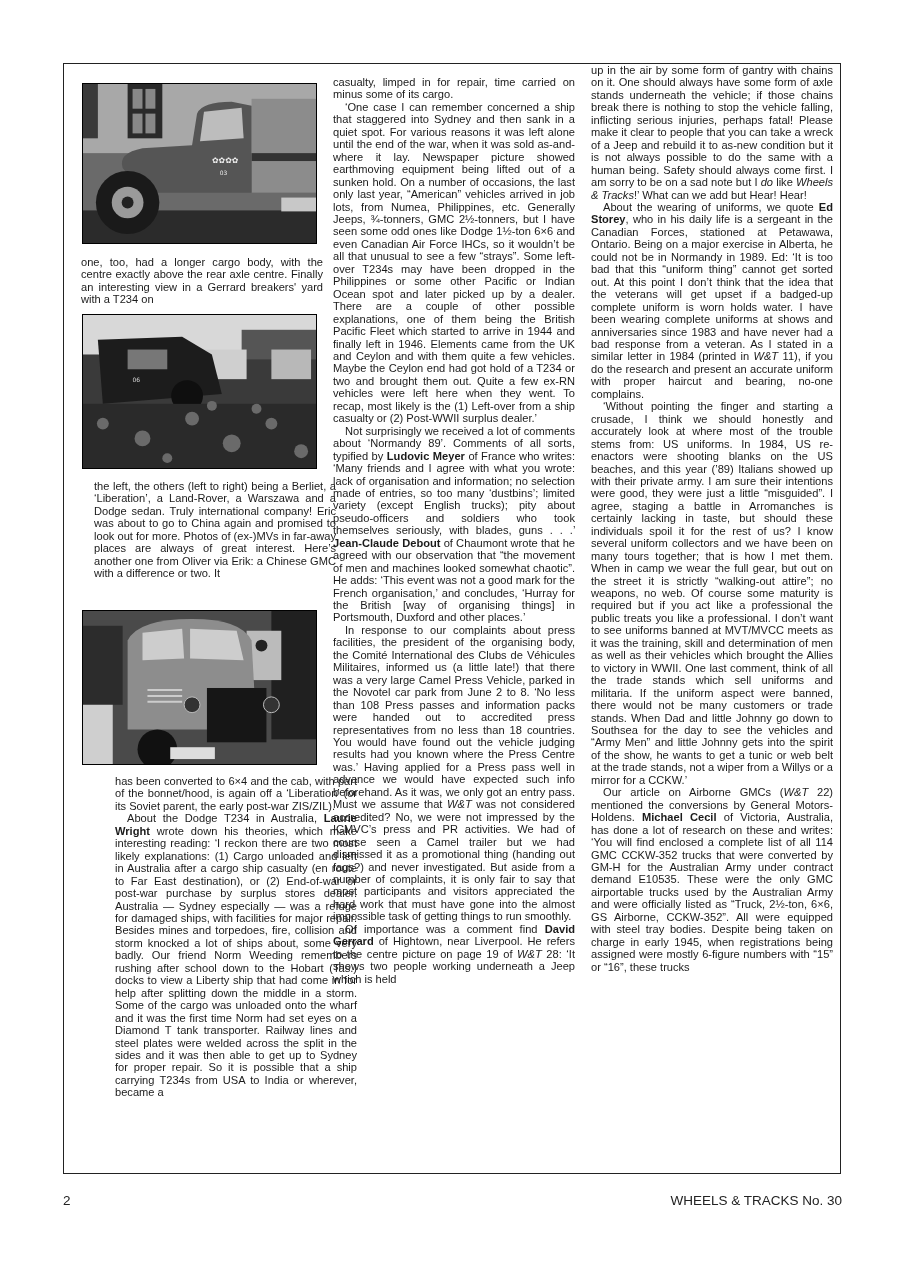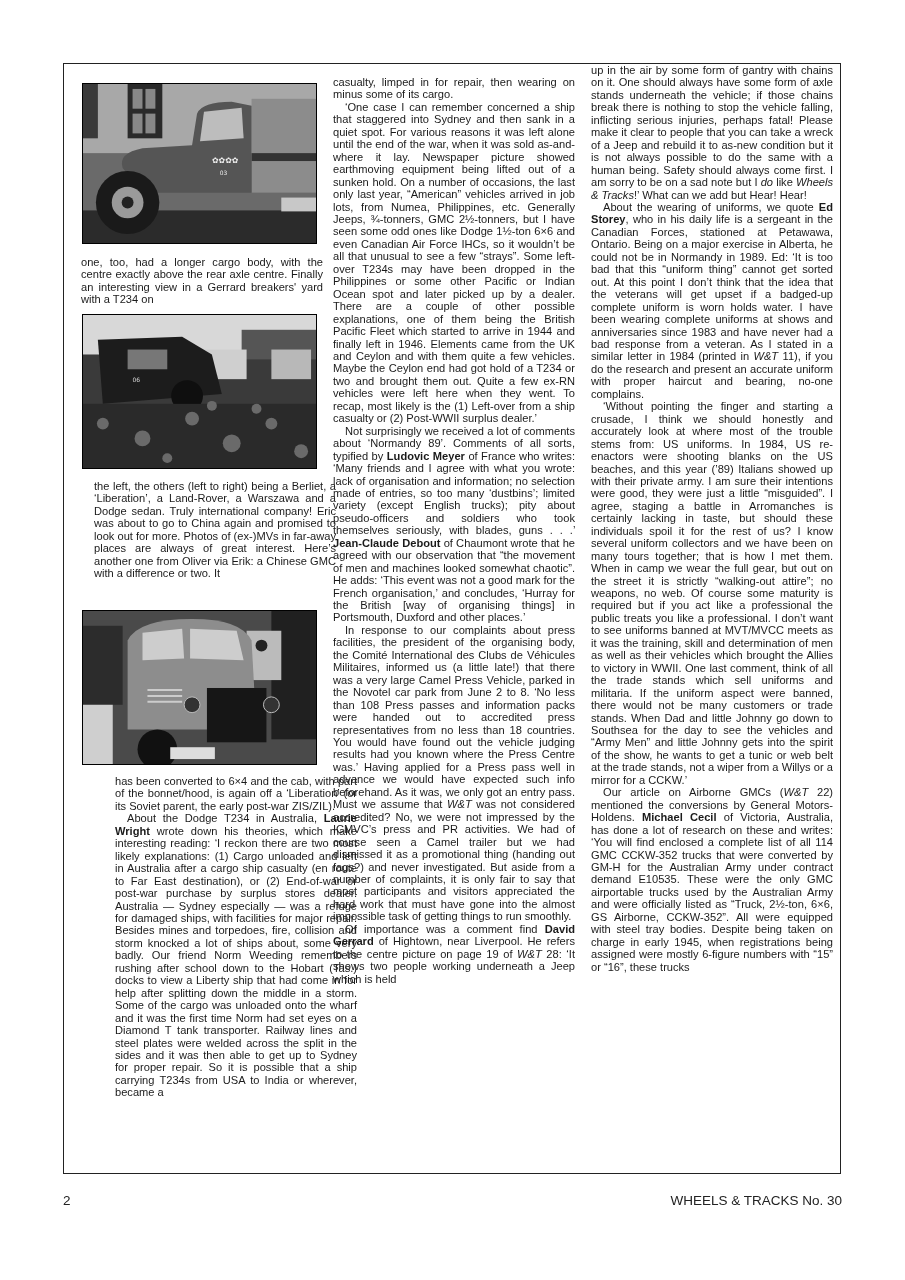--- a/index.html
+++ b/index.html
@@ -114,21 +114,21 @@
     <rect x="0" y="95" width="30" height="60" fill="#cfcfcf"></rect>
   </svg>
 </div>
 
 <div class="col t3">
   <p>has been converted to 6×4 and the cab, with part of the bonnet/hood, is again off a ‘Liberation’ (or its Soviet parent, the early post-war ZIS/ZIL).</p>
   <p class="ind"><span>About the Dodge T234 in Australia,</span> <b>Laurie Wright</b> <span>wrote down his theories, which make interesting reading: ‘I reckon there are two most likely explanations: (1) Cargo unloaded and left in Australia after a cargo ship casualty (en route to Far East destination), or (2) End-of-war or post-war purchase by surplus stores dealer. Australia — Sydney especially — was a refuge for damaged ships, with facilities for major repair. Besides mines and torpedoes, fire, collision and storm knocked a lot of ships about, some very badly. Our friend Norm Weeding remembers rushing after school down to the Hobart (Tas.) docks to view a Liberty ship that had come in for help after splitting down the middle in a storm. Some of the cargo was unloaded onto the wharf and it was the first time Norm had set eyes on a Diamond T tank transporter. Railway lines and steel plates were welded across the split in the sides and it was then able to get up to Sydney for proper repair. So it is possible that a ship carrying T234s from USA to India or wherever, became a</span></p>
 </div>
 
 <div class="col col2">
-  <p>casualty, limped in for repair, then wearing on minus some of its cargo.</p>
+  <p>casualty, limped in for repair, time carried on minus some of its cargo.</p>
   <p class="ind">‘One case I can remember concerned a ship that staggered into Sydney and then sank in a quiet spot. For various reasons it was left alone until the end of the war, when it was sold as-and-where it lay. Newspaper picture showed earthmoving equipment being lifted out of a sunken hold. On a number of occasions, the last only last year, “American” vehicles arrived in job lots, from Numea, Philippines, etc. Generally Jeeps, ¾-tonners, GMC 2½-tonners, but I have seen some odd ones like Dodge 1½-ton 6×6 and even Canadian Air Force IHCs, so it wouldn’t be all that unusual to see a few “strays”. Some left-over T234s may have been dropped in the Philippines or some other Pacific or Indian Ocean spot and later picked up by a dealer. There are a couple of other possible explanations, one of them being the British Pacific Fleet which started to arrive in 1944 and finally left in 1946. Elements came from the UK and Ceylon and with them quite a few vehicles. Maybe the Ceylon end had got hold of a T234 or two and brought them out. Quite a few ex-RN vehicles were left here when they went. To recap, most likely is the (1) Left-over from a ship casualty or (2) Post-WWII surplus dealer.’</p>
   <p class="ind"><span>Not surprisingly we received a lot of comments about ‘Normandy 89’. Comments of all sorts, typified by</span> <b>Ludovic Meyer</b> <span>of France who writes: ‘Many friends and I agree with what you wrote: lack of organisation and information; no selection made of entries, so too many ‘dustbins’; limited variety (except English trucks); pity about pseudo-officers and soldiers who took themselves seriously, with blades, guns . . .’</span> <b>Jean-Claude Debout</b> <span>of Chaumont wrote that he agreed with our observation that “the movement of men and machines looked somewhat chaotic”. He adds: ‘This event was not a good mark for the French organisation,’ and concludes, ‘Hurray for the British [way of organising things] in Portsmouth, Duxford and other places.’</span></p>
   <p class="ind"><span>In response to our complaints about press facilities, the president of the organising body, the Comité International des Clubs de Véhicules Militaires, informed us (a little late!) that there was a very large Camel Press Vehicle, parked in the Novotel car park from June 2 to 8. ‘No less than 108 Press passes and information packs were handed out to accredited press representatives from no less than 18 countries. You would have found out the vehicle judging results had you known where the Press Centre was.’ Having applied for a Press pass well in advance we would have expected such info beforehand. As it was, we only got an entry pass. Must we assume that</span> <i>W&amp;T</i> <span>was not considered accredited? No, we were not impressed by the ICMVC’s press and PR activities. We had of course seen a Camel trailer but we had dismissed it as a promotional thing (handing out fags?) and never investigated. But aside from a number of complaints, it is only fair to say that most participants and visitors appreciated the hard work that must have gone into the almost impossible task of getting things to run smoothly.</span></p>
   <p class="ind"><span>Of importance was a comment find</span> <b>David Gerrard</b> <span>of Hightown, near Liverpool. He refers to the centre picture on page 19 of</span> <i>W&amp;T</i> <span>28: ‘It shows two people working underneath a Jeep which is held</span></p>
 </div>
 
 <div class="col col3">
   <p><span>up in the air by some form of gantry with chains on it. One should always have some form of axle stands underneath the vehicle; if those chains break there is nothing to stop the vehicle falling, inflicting serious injuries, perhaps fatal! Please make it clear to people that you can take a wreck of a Jeep and rebuild it to as-new condition but it is not always possible to do the same with a human being. Safety should always come first. I am sorry to be on a sad note but I</span> <i>do</i> <span>like</span> <i>Wheels &amp; Tracks</i><span>!’ What can we add but Hear! Hear!</span></p>
   <p class="ind"><span>About the wearing of uniforms, we quote</span> <b>Ed Storey</b><span>, who in his daily life is a sergeant in the Canadian Forces, stationed at Petawawa, Ontario. Being on a major exercise in Alberta, he could not be in Normandy in 1989. Ed: ‘It is too bad that this “uniform thing” cannot get sorted out. At this point I don’t think that the idea that the veterans will get upset if a badged-up complete uniform is worn holds water. I have been wearing complete uniforms at shows and anniversaries since 1983 and have never had a bad response from a veteran. As I stated in a similar letter in 1984 (printed in</span> <i>W&amp;T</i> <span>11), if you do the research and present an accurate uniform with proper haircut and bearing, no-one complains.</span></p>
   <p class="ind">‘Without pointing the finger and starting a crusade, I think we should honestly and accurately look at where most of the trouble stems from: US uniforms. In 1984, US re-enactors were shooting blanks on the US beaches, and this year (’89) Italians showed up with their private army. I am sure their intentions were good, they were just a little “misguided”. I agree, staging a battle in Arromanches is certainly lacking in taste, but should these individuals spoil it for the rest of us? I know several uniform collectors and we have been on many tours together; that is how I met them. When in camp we wear the full gear, but out on the street it is strictly “walking-out attire”; no weapons, no web. Of course some maturity is required but if you act like a professional the public treats you like a professional. I don’t want to see uniforms banned at MVT/MVCC meets as it was the training, skill and determination of men as well as their vehicles which brought the Allies to victory in WWII. One last comment, think of all the trade stands which sell uniforms and militaria. If the uniform aspect were banned, there would not be many customers or trade stands. When Dad and little Johnny go down to Southsea for the day to see the vehicles and “Army Men” and little Johnny gets into the spirit of the show, he wants to get a tunic or web belt at the trade stands, not a wiper from a Willys or a mirror for a CCKW.’</p>

